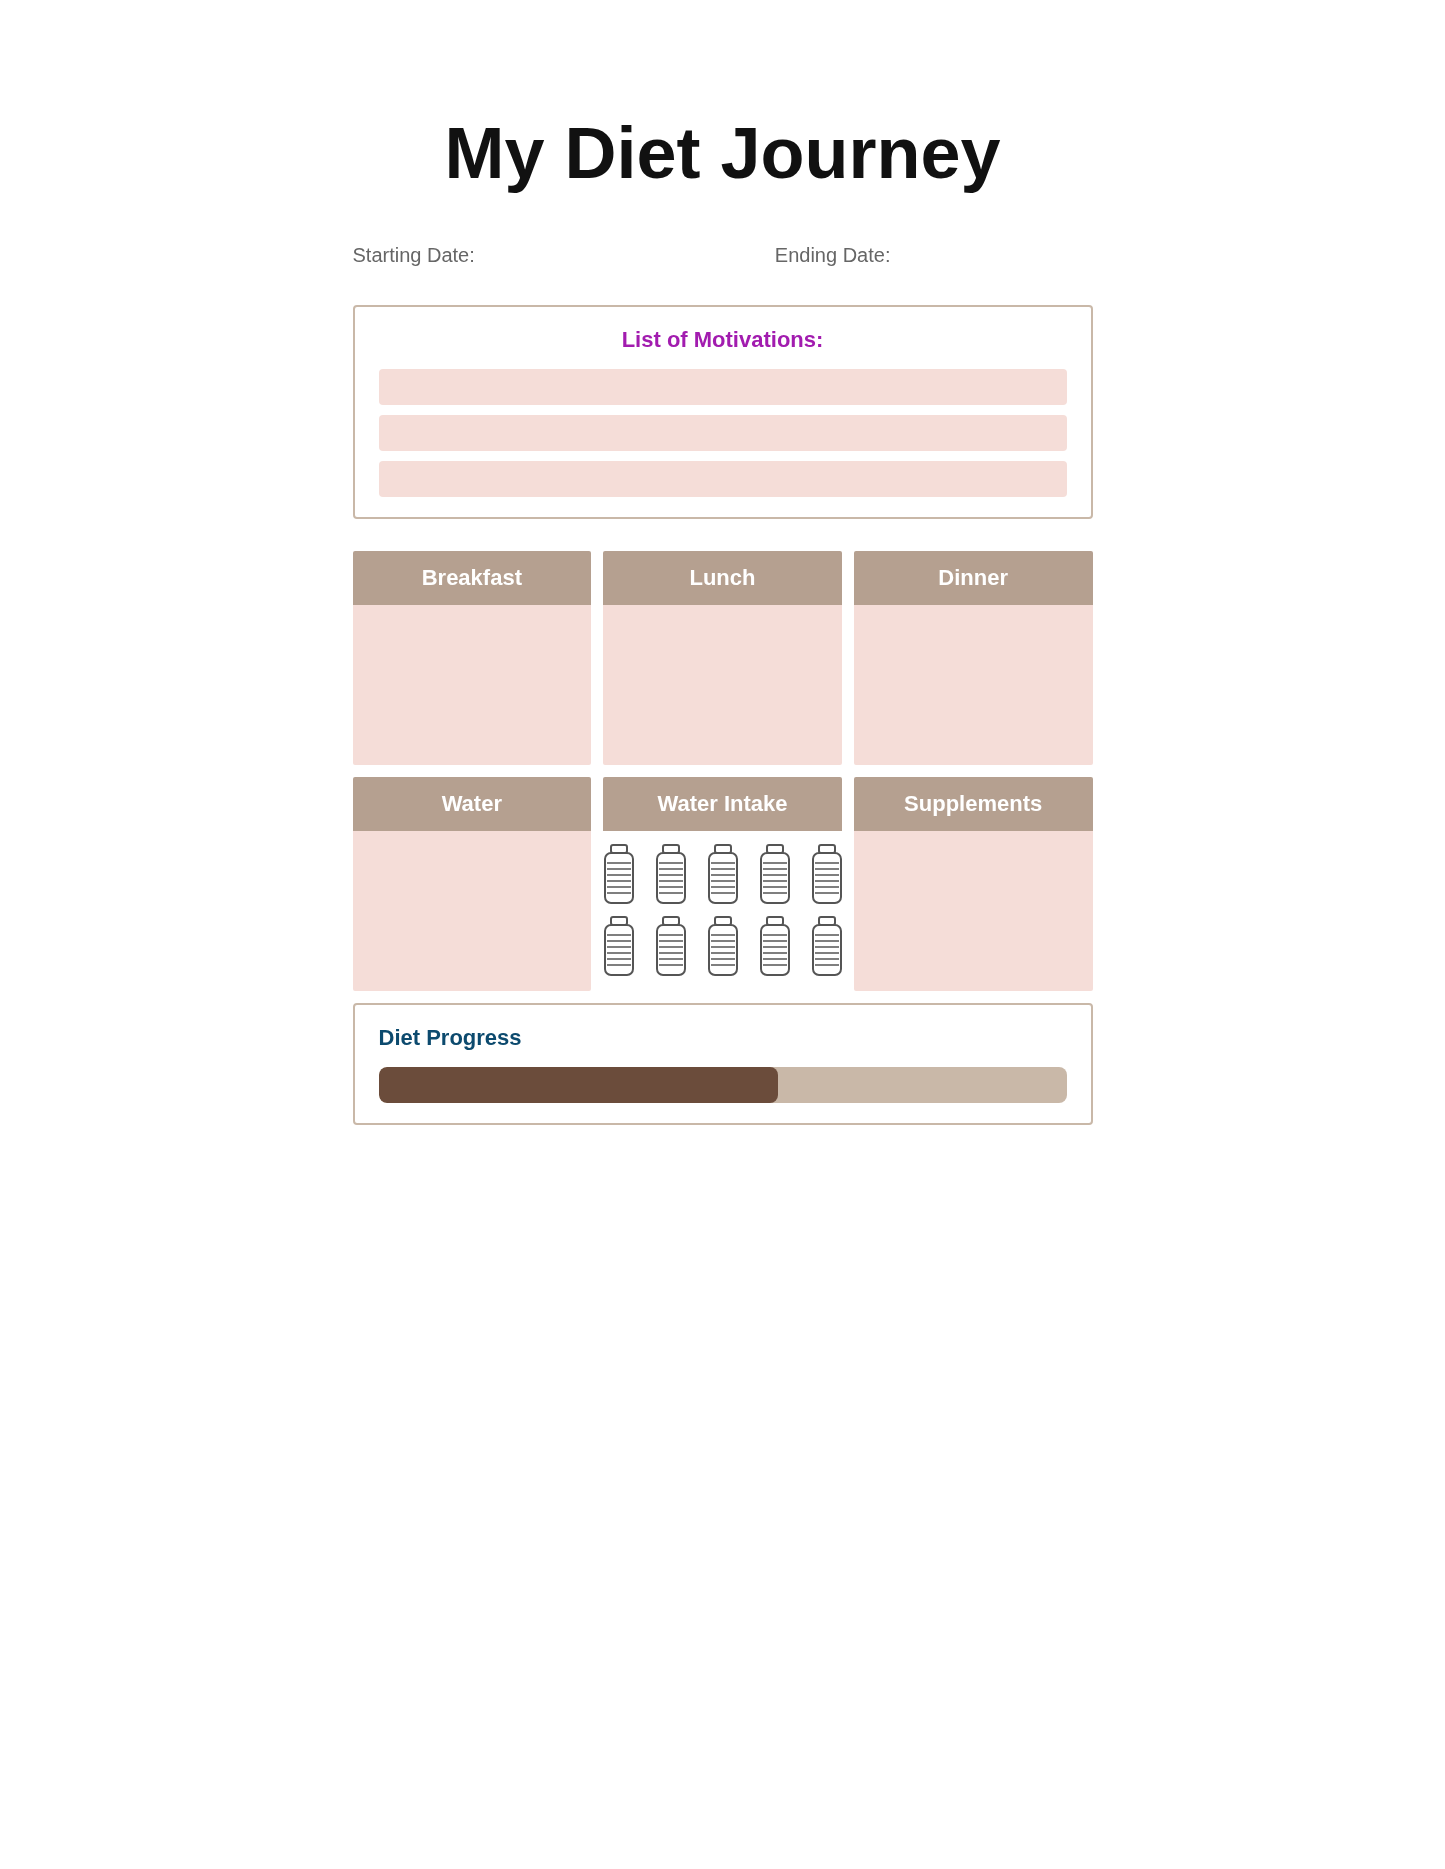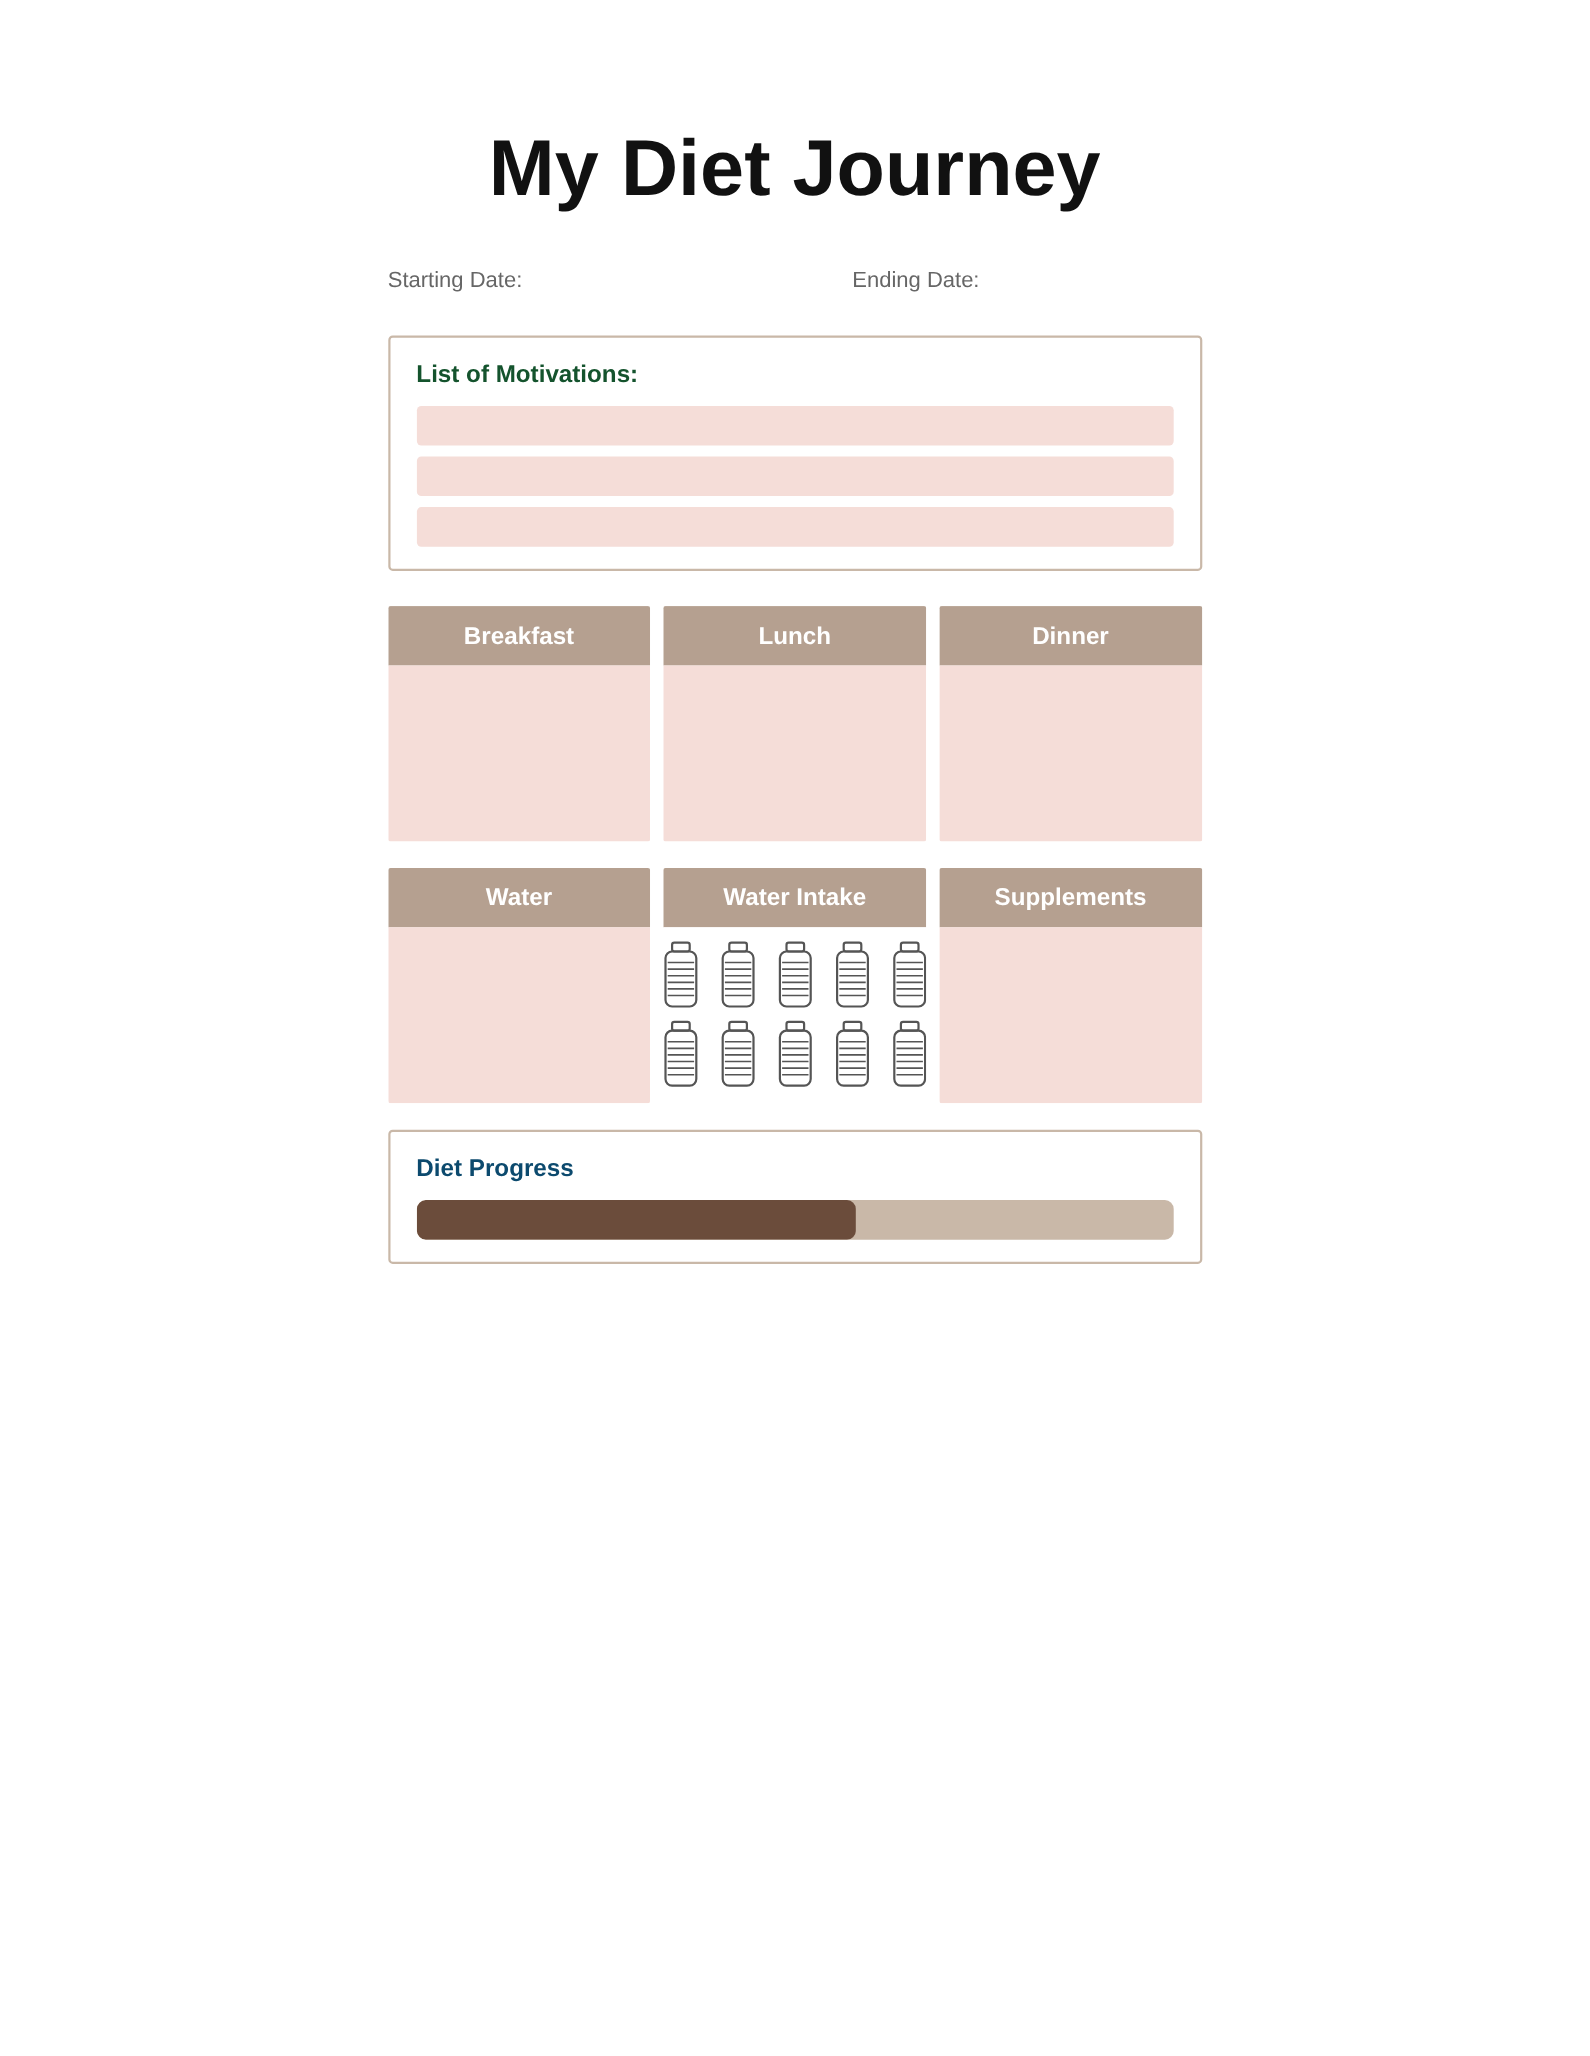--- a/index.html
+++ b/index.html
@@ -51,40 +51,41 @@
     .motivations-box {
       border: 2px solid #c9b8a8;
       border-radius: 4px;
       padding: 20px 24px;
       margin-bottom: 32px;
     }
 
     .motivations-title {
       font-size: 22px;
       font-weight: bold;
-      color: #14532d;
+      color: #a21caf;
       margin-bottom: 16px;
+      text-align: center;
     }
 
     .motivation-line {
       height: 36px;
       background: #f5ddd8;
       border-radius: 4px;
       margin-bottom: 10px;
     }
 
     .motivation-line:last-child {
       margin-bottom: 0;
     }
 
     .meal-grid {
       display: grid;
       grid-template-columns: repeat(3, 1fr);
       gap: 12px;
-      margin-bottom: 24px;
+      margin-bottom: 12px;
     }
 
     .meal-cell {
       border-radius: 2px;
       overflow: hidden;
     }
 
     .meal-header {
       background: #b5a090;
       color: #ffffff;

